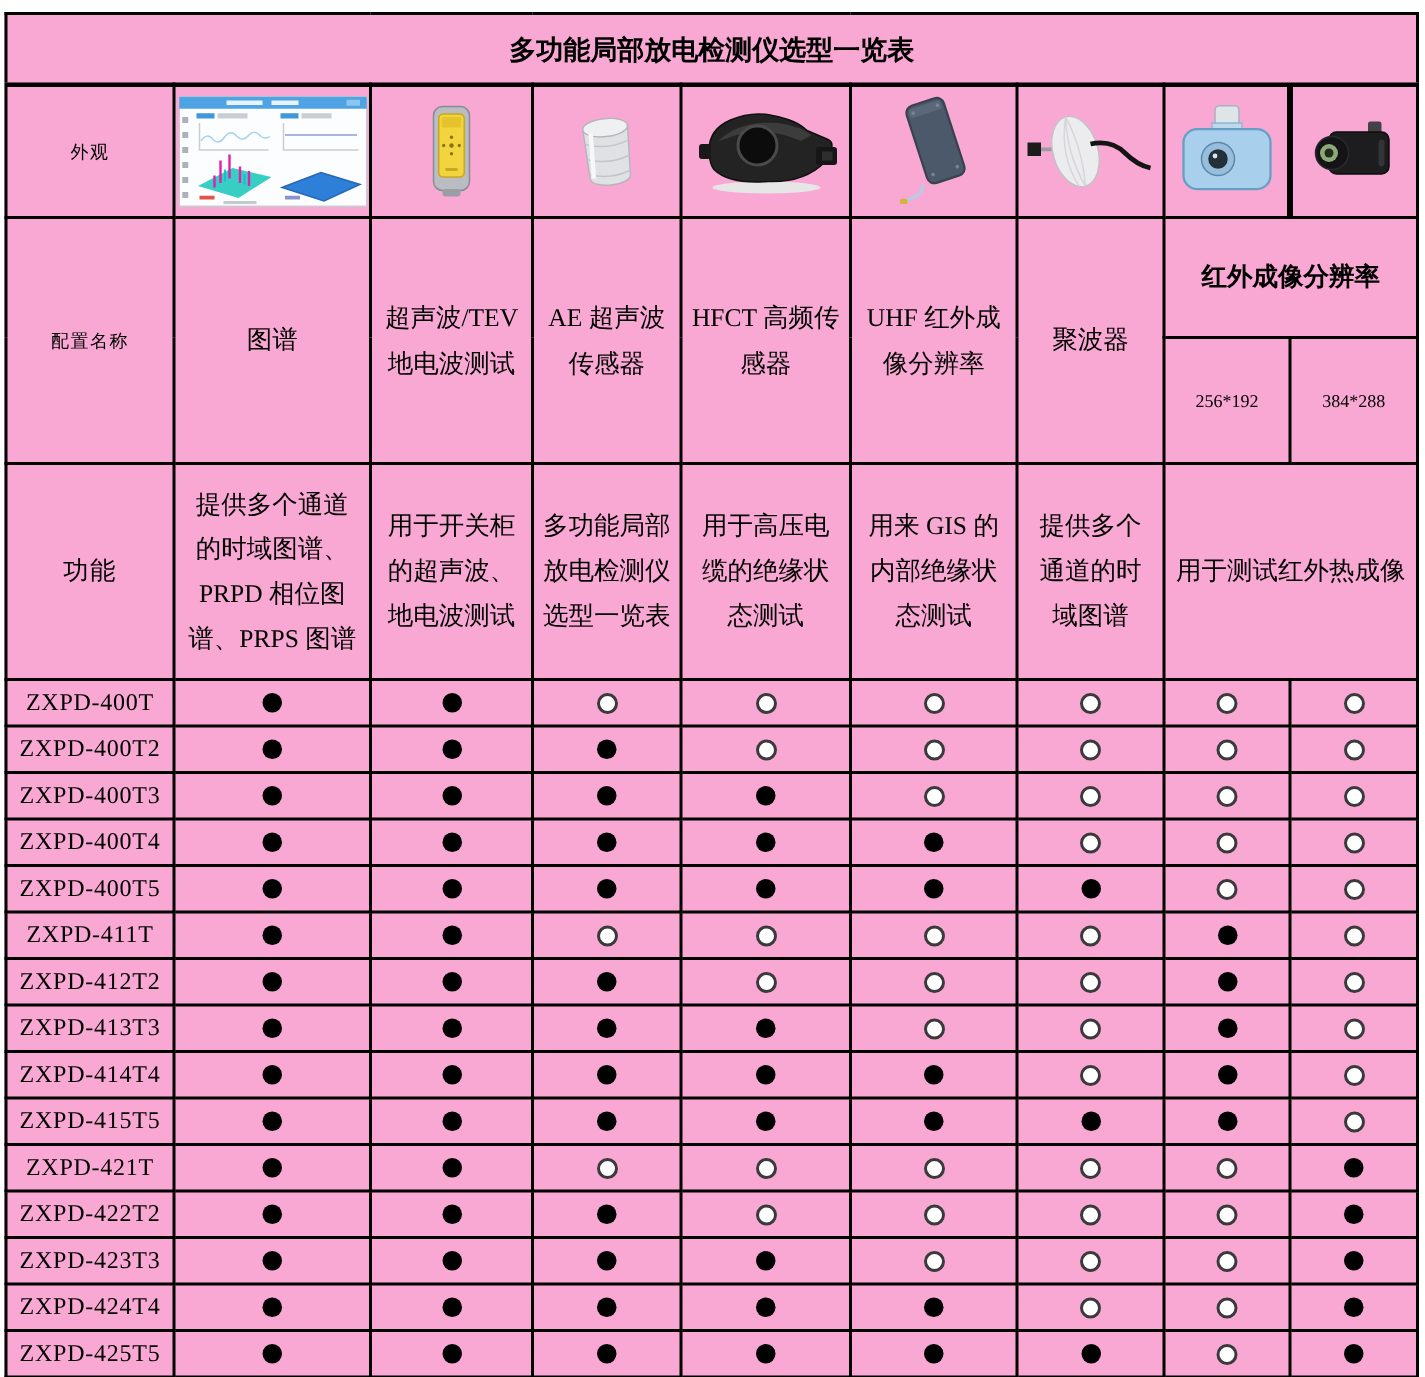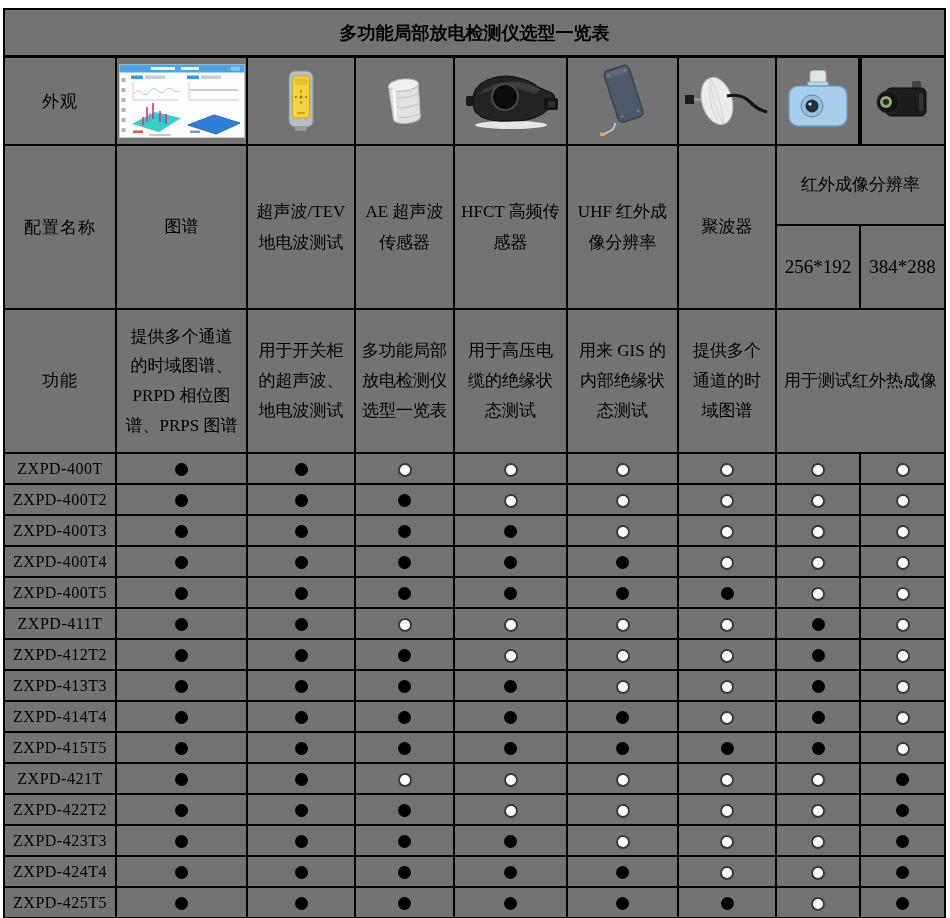--- a/index.html
+++ b/index.html
@@ -1,25 +1,25 @@
 <!DOCTYPE html>
 <html><head>
 <meta charset="utf-8">
 <style>
   html,body{margin:0;padding:0;background:#fff;}
   body{width:950px;height:918px;overflow:hidden;}
-  table{border-collapse:collapse;table-layout:fixed;width:941px;margin:8px 0 0 3px;background:#737373;}
+  table{border-collapse:collapse;table-layout:fixed;width:941px;margin:8px 0 0 3px;background:#f9a8d4;}
   td{border:2px solid #000;text-align:center;vertical-align:middle;padding:1px 4px;
      font-family:"Liberation Serif","DejaVu Serif",serif;color:#000;overflow:hidden;}
   .title-cell{font-weight:bold;font-size:18px;height:43px;border-bottom:3px solid #000;}
   .appearance-row td{height:82px;padding:2px;}
-  .row-label{font-size:17px;letter-spacing:1px;}
+  .row-label{font-size:12px;letter-spacing:1px;}
   .cfg-name{font-size:17px;line-height:1.85;padding:2px 6px;}
-  .cfg-top{height:74px;}
-  .cfg-bottom{height:80px;font-size:19px;}
+  .cfg-top{height:74px;font-weight:bold;}
+  .cfg-bottom{height:80px;font-size:12px;}
   .fn-row td{height:138px;font-size:17px;line-height:1.75;padding:2px 6px;}
   .model-row td{height:27px;font-size:16px;}
   .model-cell{letter-spacing:0.5px;margin-left:48px;}
   .thick-left{border-left:4px solid #000;}
   .dot-filled{display:inline-block;width:13px;height:13px;border-radius:50%;background:#000;vertical-align:middle;}
   .dot-open{display:inline-block;width:10px;height:10px;border-radius:50%;border:2px solid #3a3a3a;background:#fff;vertical-align:middle;}
   svg{display:block;margin:0 auto;}
 </style>
 </head>
 <body>

